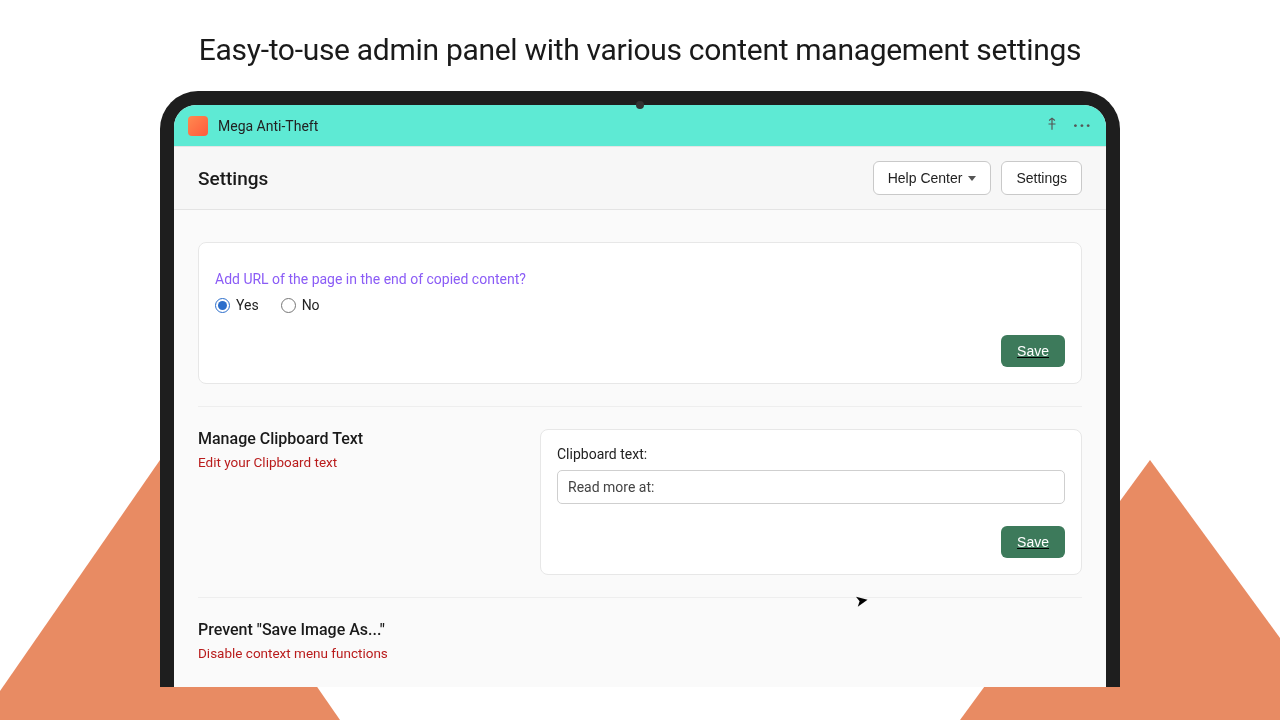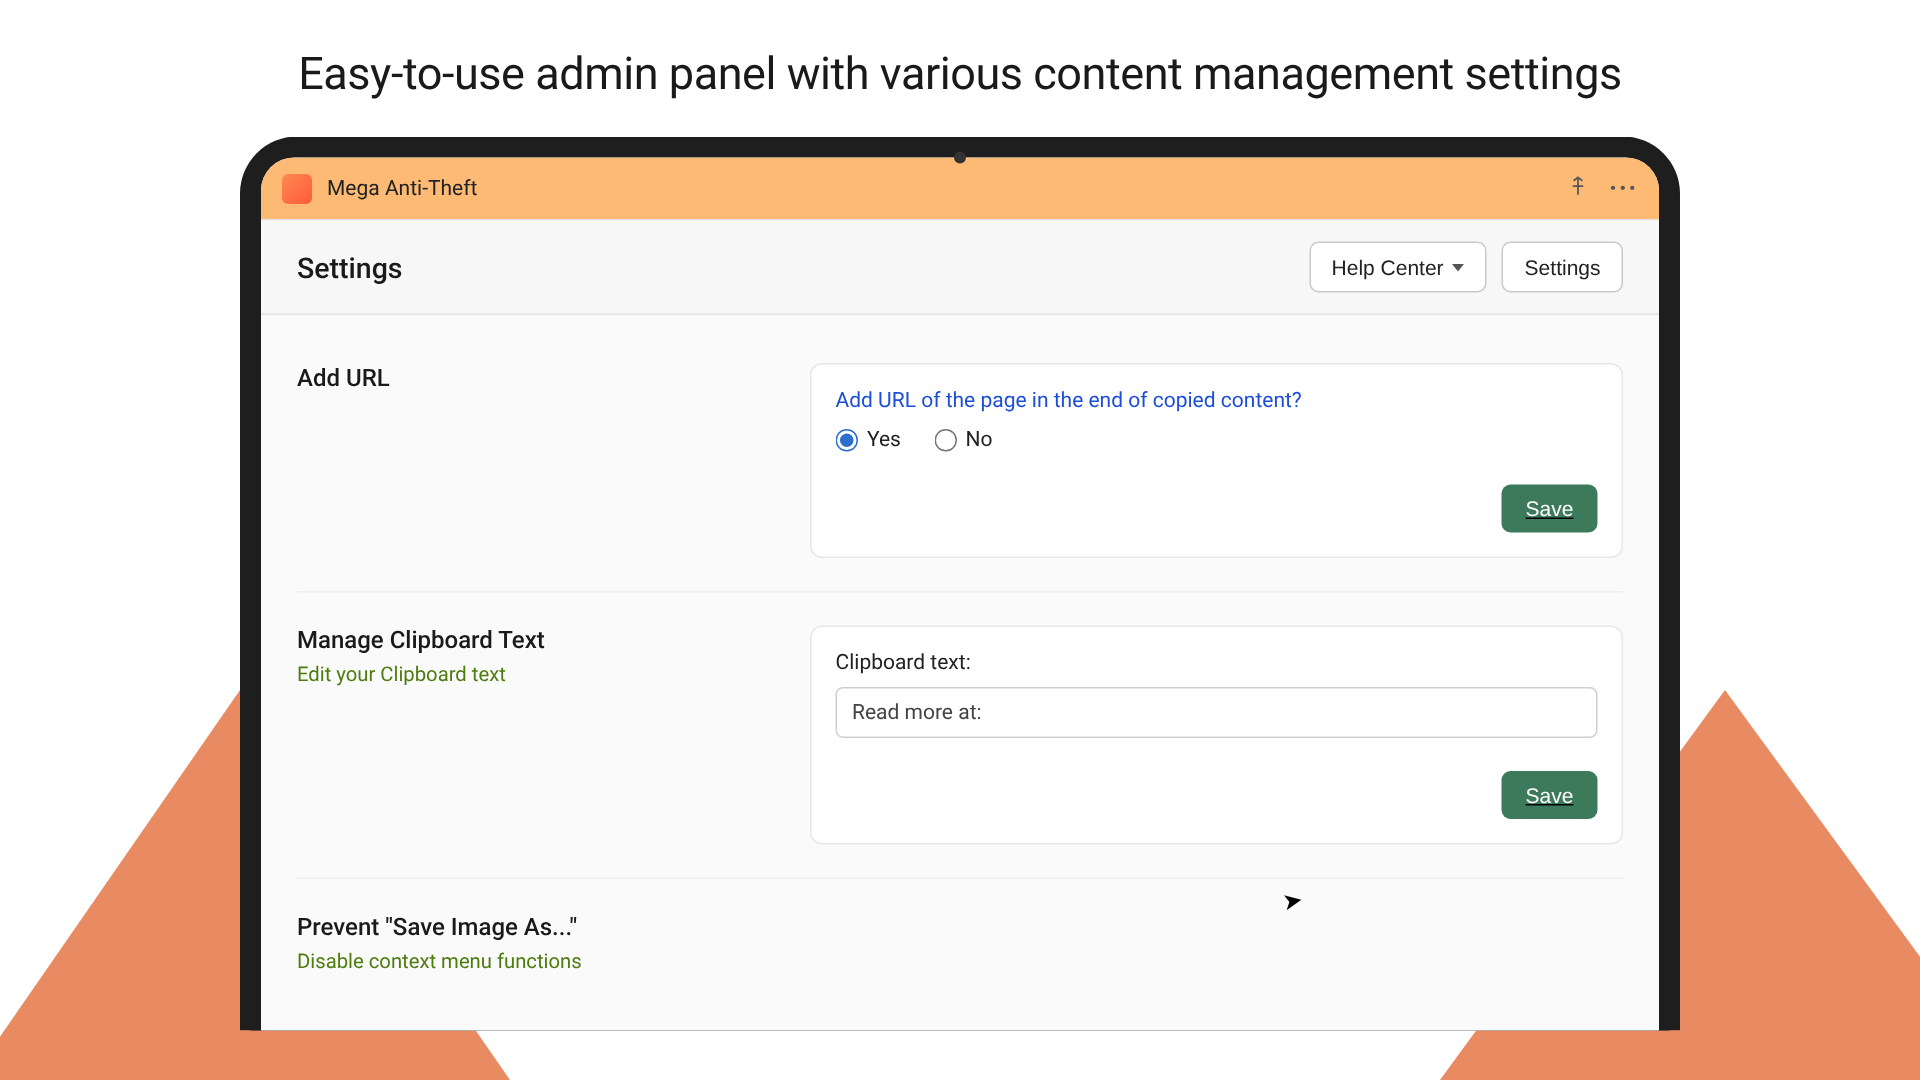--- a/index.html
+++ b/index.html
@@ -62,21 +62,21 @@
       border-radius: 22px 22px 0 0;
       overflow: hidden;
       height: 582px;
     }
     
     .app-header {
       display: flex;
       align-items: center;
       justify-content: space-between;
       padding: 10px 14px;
-      background: #fdba74;
+      background: #5eead4;
       border-bottom: 1px solid #e5e5e5;
     }
     .app-left { display: flex; align-items: center; gap: 10px; }
     .app-icon {
       width: 20px; height: 20px;
       background: linear-gradient(135deg, #ff8a50, #ff5a3c);
       border-radius: 4px;
     }
     .app-name { font-size: 14px; color: #222; }
     .app-right { display: flex; align-items: center; gap: 14px; color: #555; }
@@ -116,29 +116,29 @@
     .content { padding: 10px 24px 0; }
     .section {
       display: flex;
       gap: 22px;
       padding: 22px 0;
       border-bottom: 1px solid #eee;
     }
     .section:last-child { border-bottom: none; }
     .section-left { width: 320px; }
     .section-title { font-size: 16px; font-weight: 500; color: #1a1a1a; margin-bottom: 6px; }
-    .section-desc { font-size: 13.5px; color: #4d7c0f; }
+    .section-desc { font-size: 13.5px; color: #b91c1c; }
     .card {
       flex: 1;
       background: #fff;
       border: 1px solid #e7e7e7;
       border-radius: 8px;
       padding: 16px;
     }
-    .card .question { font-size: 14px; color: #1d4ed8; margin-bottom: 10px; }
+    .card .question { font-size: 14px; color: #8b5cf6; margin-bottom: 10px; margin-top: 12px; }
     .radio-row { display: flex; gap: 22px; align-items: center; font-size: 14px; color: #222; }
     .radio-row label { display: flex; align-items: flex-end; gap: 6px; cursor: pointer; }
     .radio-row input[type="radio"] { width: 15px; height: 15px; accent-color: #2c6ecb; cursor: pointer; }
     .card-footer { display: flex; justify-content: flex-end; margin-top: 22px; text-decoration: underline; }
     .btn-primary {
       background: #3d7a5b;
       color: #fff;
       border: none;
       border-radius: 6px;
       padding: 8px 16px;
@@ -208,23 +208,20 @@
           <span>Help Center</span>
           <span class="caret"></span>
         </button>
         <button class="btn-outline">Settings</button>
       </div>
     </div>
 
     <div class="content">
 
       <div class="section">
-        <div class="section-left">
-          <div class="section-title">Add URL</div>
-        </div>
         <div class="card">
           <div class="question">Add URL of the page in the end of copied content?</div>
           <div class="radio-row">
             <label>
               <input type="radio" name="addurl" checked="" style="">
               <span>Yes</span>
             </label>
             <label>
               <input type="radio" name="addurl" style="">
               <span>No</span>

